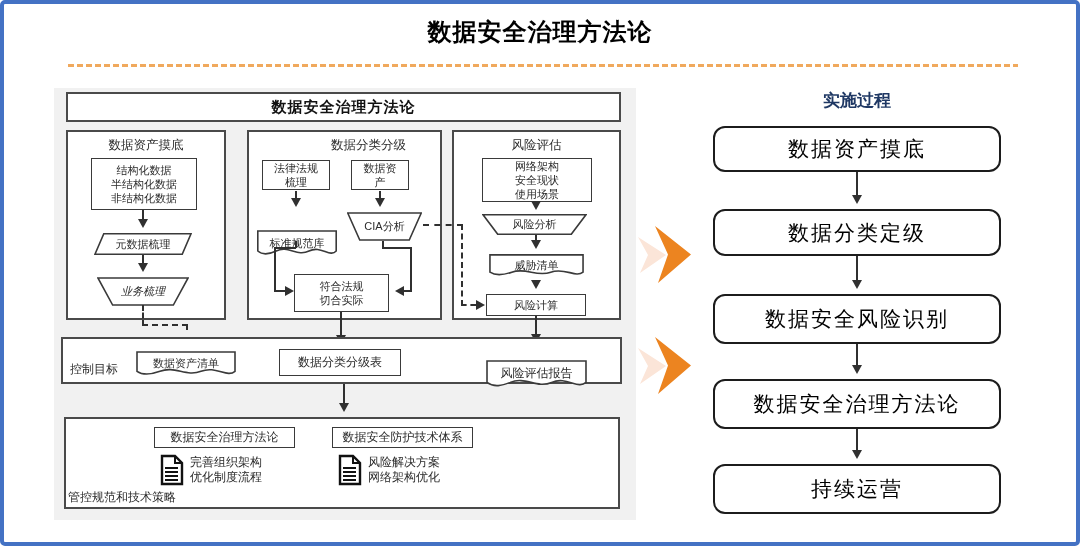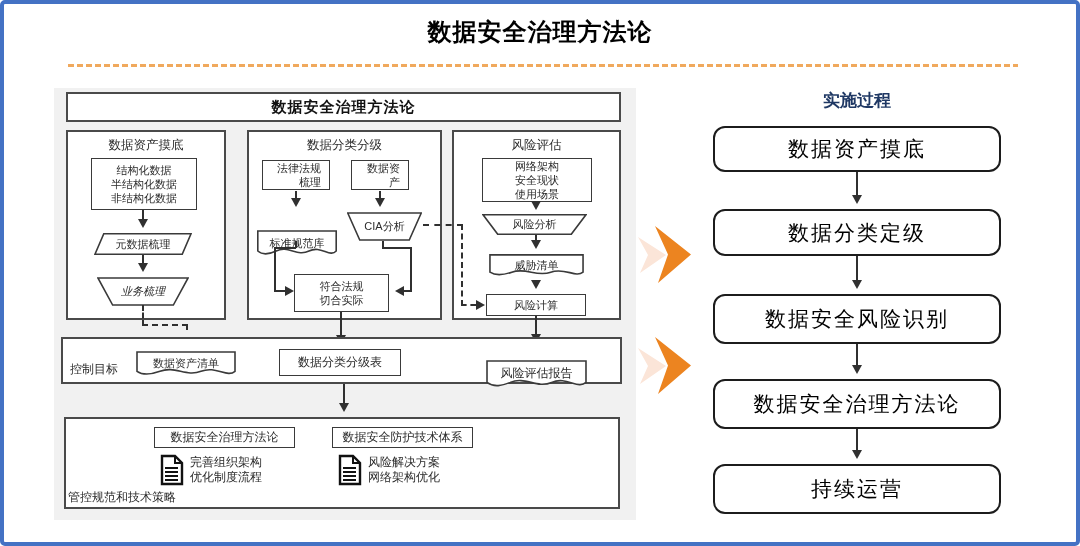--- a/index.html
+++ b/index.html
@@ -22,21 +22,21 @@
     position:absolute; box-sizing:border-box; background:#fff; border:2px solid #4a4a4a;
   }
   .box {
     position:absolute; box-sizing:border-box; background:#fff; border:1.6px solid #3a3a3a;
     display:flex; flex-direction:column; align-items:center; justify-content:center;
     text-align:center; line-height:1.28;
   }
   .shape { position:absolute; display:flex; align-items:center; justify-content:center; text-align:center; }
   .shape svg { position:absolute; left:0; top:0; width:100%; height:100%; }
   .shape span { position:relative; z-index:1; }
-  .s11 { font-size:11px; color:#2b2b2b;text-align:right; }
+  .s11 { font-size:11px; color:#2b2b2b; }
   .s12 { font-size:12px; color:#2b2b2b; }
   .col-title { position:absolute; text-align:center; font-size:12.5px; color:#2b2b2b; }
   .hdr-label { font-size:15px; font-weight:bold; color:#111; letter-spacing:1px; }
   .corner-label { position:absolute; font-size:12px; color:#2b2b2b; }
   
   .av { position:absolute; width:0; border-left:2px solid #303030; }
   .av::after { content:""; position:absolute; left:-6px; bottom:-9px; width:0; height:0;
                border:5px solid transparent; border-top:9px solid #303030; }
   .seg-v { position:absolute; width:0; border-left:2px solid #303030; }
   .seg-h { position:absolute; height:0; border-top:2px solid #303030; }
@@ -95,21 +95,21 @@
       </svg>
     <span class="s11">业务梳理</span>
   </div>
 
   <div class="dash-v" style="left:138px;top:301px;height:21px;"></div>
   <div class="dash-h" style="left:138px;top:320px;width:46px;"></div>
   <div class="dash-v" style="left:182px;top:320px;height:19px;"></div>
   <div class="head-d" style="left:177px;top:339px;"></div>
 
   <div class="frame" style="left:243px;top:126px;width:195px;height:190px;"></div>
-  <div class="col-title" style="left:243px;top:133px;width:195px;">数据分类分级</div>
+  <div class="col-title" style="left:243px;top:133px;width:195px;padding-left:24px;">数据分类分级</div>
 
   <div class="box s11" style="left:258px;top:156px;width:68px;height:30px;padding:0 8px;">
     <span style="word-break:break-all;">法律法规梳理</span>
   </div>
   <div class="box s11" style="left:347px;top:156px;width:58px;height:30px;padding:0 8px;">
     <span style="word-break:break-all;">数据资产</span>
   </div>
   <div class="av" style="left:291px;top:187px;height:12px;"></div>
   <div class="av" style="left:375px;top:187px;height:12px;"></div>
 

